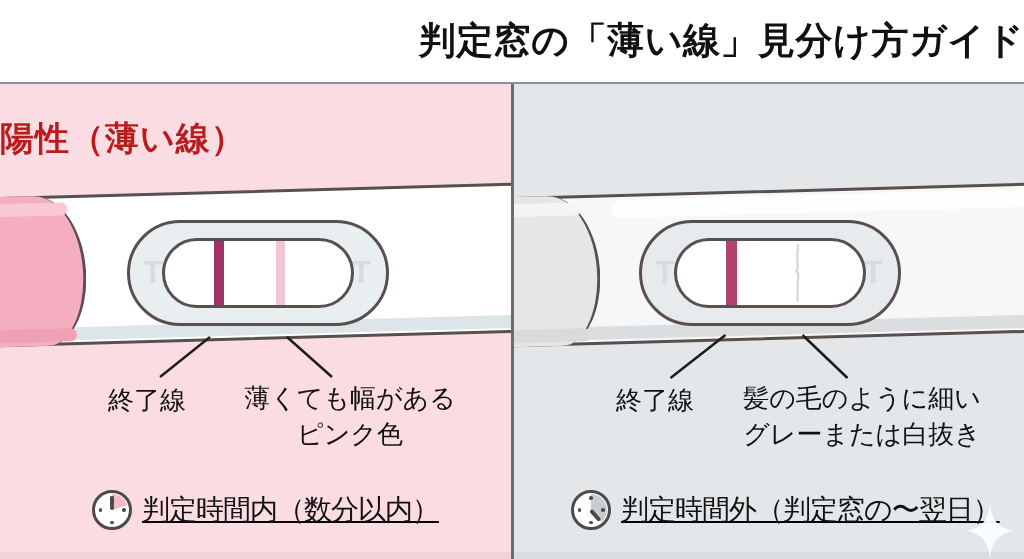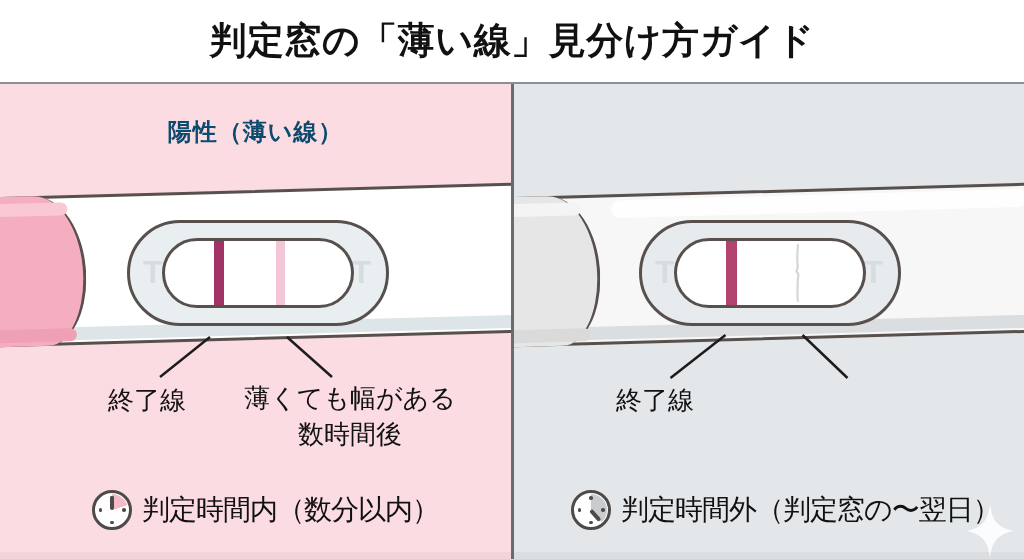--- a/index.html
+++ b/index.html
@@ -1,35 +1,35 @@
 <!DOCTYPE html>
 <html><head>
 <meta charset="utf-8">
 <style>
   * { margin:0; padding:0; box-sizing:border-box; }
   body { font-family:"Liberation Sans","DejaVu Sans",sans-serif; background:#fff; }
   .canvas { position:relative; width:1024px; height:559px; background:#ffffff; overflow:hidden; }
 
   
   .title-bar { position:absolute; left:0; top:0; width:1024px; height:82px;
-    display:flex; align-items:center; justify-content:center; }
+    display:flex; align-items:center; justify-content:flex-end; }
   .main-title { font-size:37px; font-weight:bold; color:#111; letter-spacing:0.5px; }
 
   
   .panels { position:absolute; left:0; top:82px; width:1024px; height:477px;
     border-top:2px solid #8a9094; display:flex; }
   .panel { position:relative; height:475px; overflow:hidden; }
   .panel.positive { width:511px; background:#fbdce3; }
   .panel.evaporation { width:510px; background:#e3e7e9; }
   .divider { width:3px; height:475px; background:#686c6e; }
   .panel::after { content:""; position:absolute; left:0; right:0; bottom:0; height:7px;
     background:rgba(90,90,90,0.06); }
 
-  .panel-header { position:absolute; top:32px; left:0; width:100%; text-align:center;
-    font-size:24px; font-weight:bold; color:#0c4a6e; letter-spacing:1px; }
+  .panel-header { position:absolute; top:32px; left:0; width:100%; 
+    font-size:34px; font-weight:bold; color:#b91c1c; letter-spacing:1px; }
 
   
   .stick { position:absolute; left:-14px; right:-14px; top:106px; height:150px;
     transform:rotate(-1.6deg); background:#ffffff; border:3px solid #57504d;
     border-radius:5px; z-index:1; }
   .panel.evaporation .stick { background:#f7f7f7; }
   .stick-bottom-strip { position:absolute; left:70px; right:2px; bottom:2px; height:13px;
     background:#dde5e9; border-radius:3px; }
   .panel.evaporation .stick-bottom-strip { background:#dbdee0; }
   .stick-top-highlight { position:absolute; left:110px; right:6px; top:3px; height:18px;
@@ -76,21 +76,21 @@
   .callout { position:absolute; z-index:3; font-size:26px; color:#111;
     text-align:center; line-height:36px; }
   .callout.control-label { top:298px; width:140px;text-align:center; }
   .panel.positive .control-label { left:77px; }
   .panel.evaporation .control-label { left:71px; }
   .callout.result-label { top:296px; }
   .panel.positive .result-label { left:235px; width:230px; }
   .panel.evaporation .result-label { left:222px; width:252px; }
 
   
-  .timing-row { position:absolute; top:406px; z-index:3; display:flex; align-items:flex-end; }
+  .timing-row { position:absolute; top:406px; z-index:3; display:flex; align-items:flex-end;text-decoration:underline; }
   .panel.positive .timing-row { left:92px; }
   .panel.evaporation .timing-row { left:57px; }
   .clock { position:relative; width:40px; height:40px; border-radius:50%;
     background:#fff; border:3px solid #4e4a47; margin-right:10px; flex:none; }
   .clock .wedge { position:absolute; inset:1px; border-radius:50%; }
   .panel.positive .wedge { background:conic-gradient(#f3bac8 0 72deg, transparent 72deg 360deg); }
   .panel.evaporation .wedge { background:conic-gradient(#c8ccce 0 140deg, transparent 140deg 360deg); }
   .clock .hand { position:absolute; left:50%; top:50%; width:3.5px; height:14px;
     margin-left:-1.75px; margin-top:-14px; background:#4e4a47; border-radius:2px;
     transform-origin:50% 100%; }
@@ -137,21 +137,21 @@
       </div>
 
       <svg class="pointers" viewBox="0 0 511 60">
         <line x1="210" y1="7" x2="160" y2="47" stroke="#1c1c1c" stroke-width="2.5"></line>
         <line x1="287" y1="7" x2="332" y2="47" stroke="#1c1c1c" stroke-width="2.5"></line>
       </svg>
 
       <div class="callout control-label">終了線</div>
       <div class="callout result-label">
         <div>薄くても幅がある</div>
-        <div>数時間後</div>
+        <div>ピンク色</div>
       </div>
 
       <div class="timing-row">
         <div class="clock">
           <div class="wedge"></div>
           <div class="dot d12"></div>
           <div class="dot d3"></div>
           <div class="dot d6"></div>
           <div class="dot d9"></div>
           <div class="hand"></div>
@@ -183,20 +183,24 @@
           </svg>
         </div>
       </div>
 
       <svg class="pointers" viewBox="0 0 510 60">
         <line x1="211" y1="5" x2="156" y2="48" stroke="#1c1c1c" stroke-width="2.5"></line>
         <line x1="288" y1="5" x2="333" y2="48" stroke="#1c1c1c" stroke-width="2.5"></line>
       </svg>
 
       <div class="callout control-label">終了線</div>
+      <div class="callout result-label">
+        <div>髪の毛のように細い</div>
+        <div>グレーまたは白抜き</div>
+      </div>
 
       <div class="timing-row">
         <div class="clock">
           <div class="wedge"></div>
           <div class="dot d12"></div>
           <div class="dot d3"></div>
           <div class="dot d6"></div>
           <div class="dot d9"></div>
           <div class="hand"></div>
         </div>

